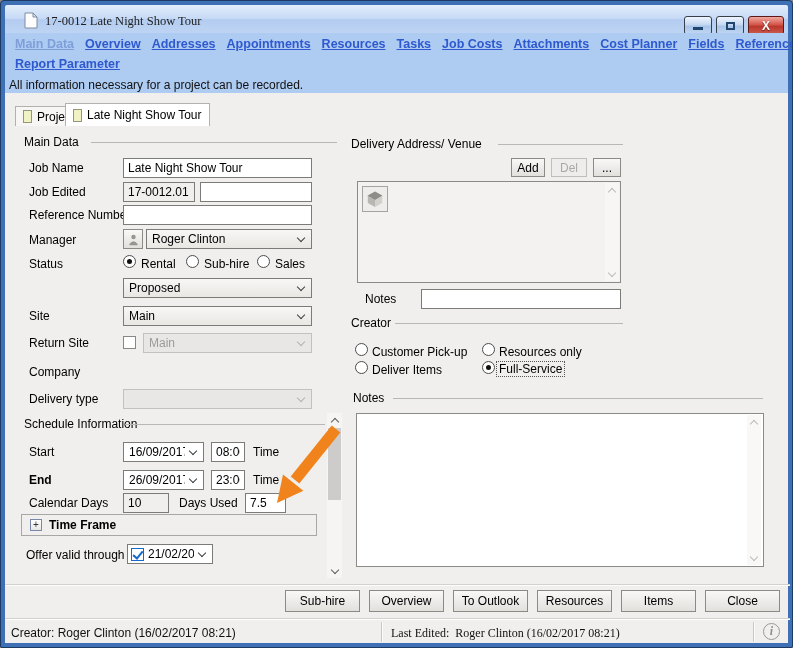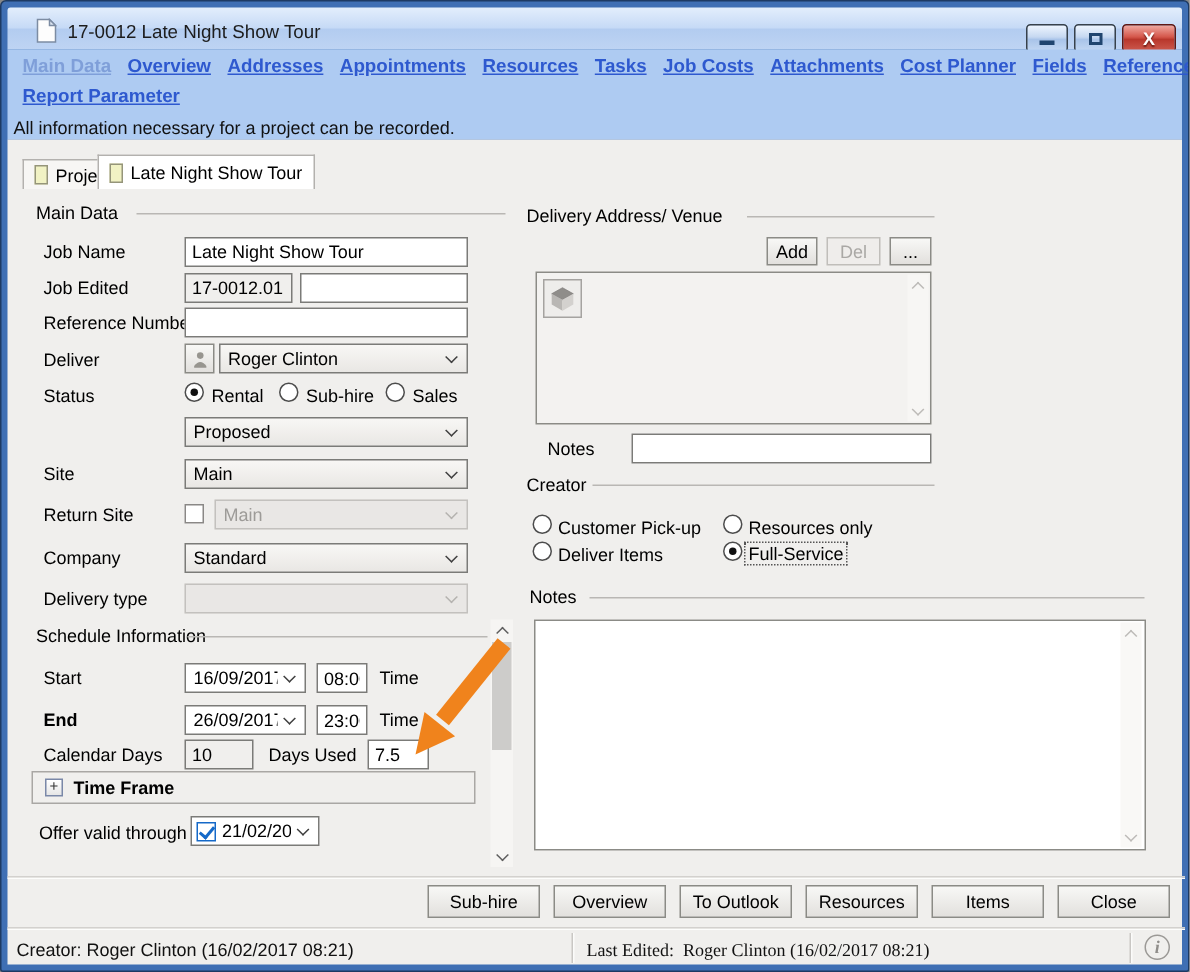--- a/index.html
+++ b/index.html
@@ -8,21 +8,21 @@
     position:relative; width:793px; height:648px;
     background:#3f6fb4; border:1px solid #1d3a63; border-radius:4px 4px 2px 2px;
     font-family:"Liberation Sans", sans-serif; font-size:12px; color:#000;
     overflow:hidden;
   }
   .abs { position:absolute; }
   
   .titlebar { position:absolute; left:4px; top:4px; right:4px; height:28px;
     background:linear-gradient(#e3eefc, #c6daf6 48%, #b3ccf0 52%, #bed4f3);
     border-radius:2px 2px 0 0; }
-  .title-text { position:absolute; left:40px; top:9px; font-size:12.5px; color:#1d1d1d; white-space:nowrap; }
+  .title-text { position:absolute; left:40px; top:9px; font-size:12.5px; color:#1d1d1d; white-space:nowrap;font-family:Liberation Serif, serif; }
   .doc-icon { position:absolute; left:19px; top:7px; width:14px; height:17px; }
   .winbtn { position:absolute; top:11px; height:19px; border:1px solid #37414b; border-radius:3px;
     display:flex; align-items:center; justify-content:center;
     background:linear-gradient(#eef5fe,#c6d8f1 45%,#a9c4e9 55%,#c2d7f3); cursor:default; }
   .winbtn.close { background:linear-gradient(#f0a8a0,#d4564a 45%,#b9372c 55%,#cc5a4e); border-color:#5e1815; }
   .glyph-min { width:10px; height:3px; background:#20456f; margin-top:6px; }
   .glyph-max { width:9px; height:8px; border:2px solid #20456f; background:transparent; }
   .glyph-x { color:#fff; font-weight:bold; font-size:12px; text-shadow:0 1px 1px #6e1d16; }
   .navband { position:absolute; left:4px; top:32px; right:4px; height:60px; background:#aecbf2; }
   .navrow { position:absolute; left:10px; display:flex; gap:11px; white-space:nowrap; }
@@ -143,21 +143,21 @@
   <span class="lbl" style="left:28px; top:160px;">Job Name</span>
   <input class="inp" style="left: 122px; top: 157px; width: 189px;" value="Late Night Show Tour">
 
   <span class="lbl" style="left:28px; top:184px;">Job Edited</span>
   <input class="inp ro" style="left: 122px; top: 181px; width: 72px;" readonly="" value="17-0012.01">
   <input class="inp" style="left: 199px; top: 181px; width: 112px;" value="">
 
   <span class="lbl" style="left:28px; top:207px;">Reference Number</span>
   <input class="inp" style="left: 122px; top: 204px; width: 189px;" value="">
 
-  <span class="lbl" style="left:28px; top:232px;">Deliver</span>
+  <span class="lbl" style="left:28px; top:232px;">Manager</span>
   <div class="btn" style="left:122px; top:228px; width:20px; height:20px;">
     <svg width="13" height="13" viewBox="0 0 16 16">
       <circle cx="8" cy="5" r="2.7" fill="#97958f"></circle>
       <path d="M3 13.5 q5 -6.5 10 0 v1.5 h-10 z" fill="#97958f"></path>
     </svg>
   </div>
   <div class="cmb" style="left:145px; top:228px; width:166px;">
     <span class="cmb-text">Roger Clinton</span>
     <span class="chev"></span>
   </div>
@@ -182,24 +182,20 @@
   </div>
 
   <span class="lbl" style="left:28px; top:335px;">Return Site</span>
   <span class="cbox" style="left:122px; top:335px;"></span>
   <div class="cmb dis" style="left:142px; top:332px; width:169px;">
     <span class="cmb-text">Main</span>
     <span class="chev"></span>
   </div>
 
   <span class="lbl" style="left:28px; top:364px;">Company</span>
-  <div class="cmb" style="left:122px; top:361px; width:189px;">
-    <span class="cmb-text">Standard</span>
-    <span class="chev"></span>
-  </div>
 
   <span class="lbl" style="left:28px; top:391px;">Delivery type</span>
   <div class="cmb dis" style="left:122px; top:388px; width:189px;">
     <span class="cmb-text"></span>
     <span class="chev"></span>
   </div>
 
   <span class="lbl" style="left:23px; top:416px;">Schedule Information</span>
   <div class="grpline" style="left:124px; top:423px; width:200px;"></div>
 

